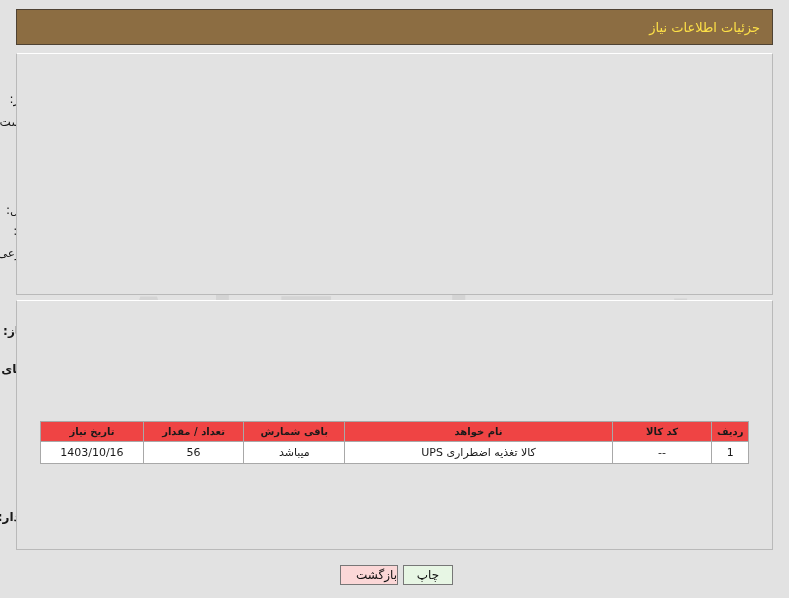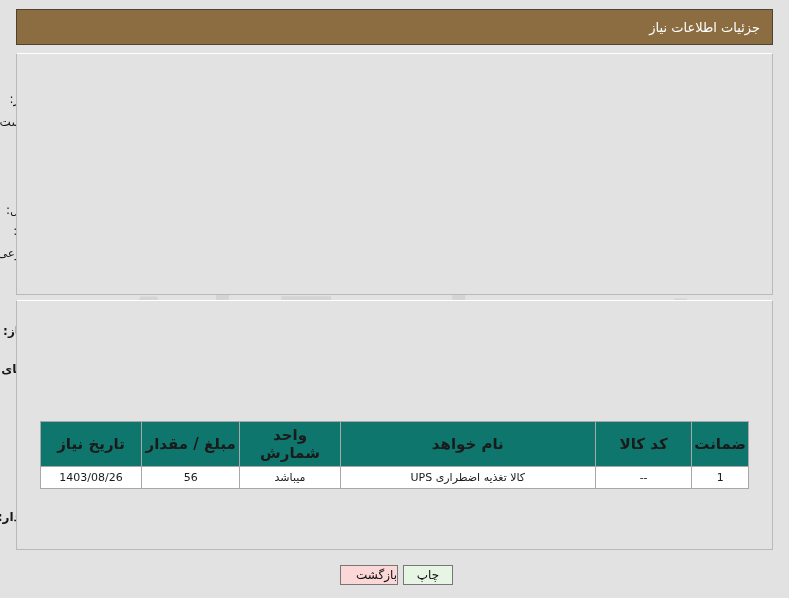--- a/index.html
+++ b/index.html
@@ -34,21 +34,21 @@
   }
 
   
   .topbar{
     position:absolute;left:16px;top:9px;width:757px;height:36px;
     background:#8c6d42;border:1px solid #4e4233;
     box-sizing:border-box;z-index:2;
   }
   .topbar-title{
     position:absolute;right:12px;top:10px;
-    color:#ffffff;font-size:13px;
+    color:#fde047;font-size:13px;
   }
 
   
   .panel{
     position:absolute;
     background:#e2e2e2;
     border:1px solid #b9b9b9;
     border-top:1px solid #ffffff;
     box-sizing:border-box;
     z-index:2;
@@ -101,22 +101,22 @@
     background:#555;transform:rotate(-45deg);transform-origin:left center;
   }
 
   
   .tbl{
     position:absolute;left:40px;top:421px;width:709px;
     border-collapse:collapse;font-size:12px;z-index:3;
     background:#fff;
   }
   .tbl th{
-    background:#0f766e;border:1px solid #a8a8a8;
-    font-weight:bold;font-size:15px;padding:4px 2px;
+    background:#ef4444;border:1px solid #a8a8a8;
+    font-weight:bold;font-size:10px;padding:4px 2px;
     color:#1a1a1a;text-align:center;
   }
   .tbl td{
     background:#ffffff;border:1px solid #a8a8a8;
     padding:4px 3px;text-align:center;color:#1a1a1a;font-size:11px;
   }
 
   
   .btn{
     position:absolute;height:20px;line-height:18px;
@@ -204,36 +204,36 @@
   </div>
 
   <div class="lbl b" style="right:690px;top:362px;">اطلاعات کالاهای مورد نیاز</div>
 
   <div class="lbl b" style="right:700px;top:392px;">گروه کالا:</div>
   <div class="fld r" style="left:139px;top:389px;width:550px;">کامپیوتر و فناوری اطلاعات-سخت افزار</div>
 
   <table class="tbl">
     <thead>
       <tr>
-        <th style="width:32px;">ضمانت</th>
+        <th style="width:32px;">ردیف</th>
         <th style="width:100px;text-align:center;">کد کالا</th>
         <th style="width:277px;">نام خواهد</th>
-        <th style="width:100px;">واحد شمارش</th>
-        <th style="width:100px;">مبلغ / مقدار</th>
+        <th style="width:100px;">باقی شمارش</th>
+        <th style="width:100px;">تعداد / مقدار</th>
         <th style="width:100px;">تاریخ نیاز</th>
       </tr>
     </thead>
     <tbody>
       <tr>
         <td>1</td>
         <td>--</td>
         <td>کالا تغذیه اضطراری UPS</td>
         <td>میباشد</td>
         <td>56</td>
-        <td>1403/08/26</td>
+        <td>1403/10/16</td>
       </tr>
     </tbody>
   </table>
 
   <div class="lbl b" style="right:690px;top:510px;">توضیحات خریدار:</div>
   <div class="ta" style="left:53px;top:482px;width:636px;height:61px;">
     <div>تهیه وارسال باتری ها ووبرگشت داغی ها با تامین کننده میباشد خرید غیر نقدمیباشد الزامات موارد پیوستی بارگزاری شود</div>
     <div>باطریها از بهترین برند داخلی  با ضمانت و گارانتی باشد09377805858 کارشناس</div>
     <span class="grip"></span>
   </div>

